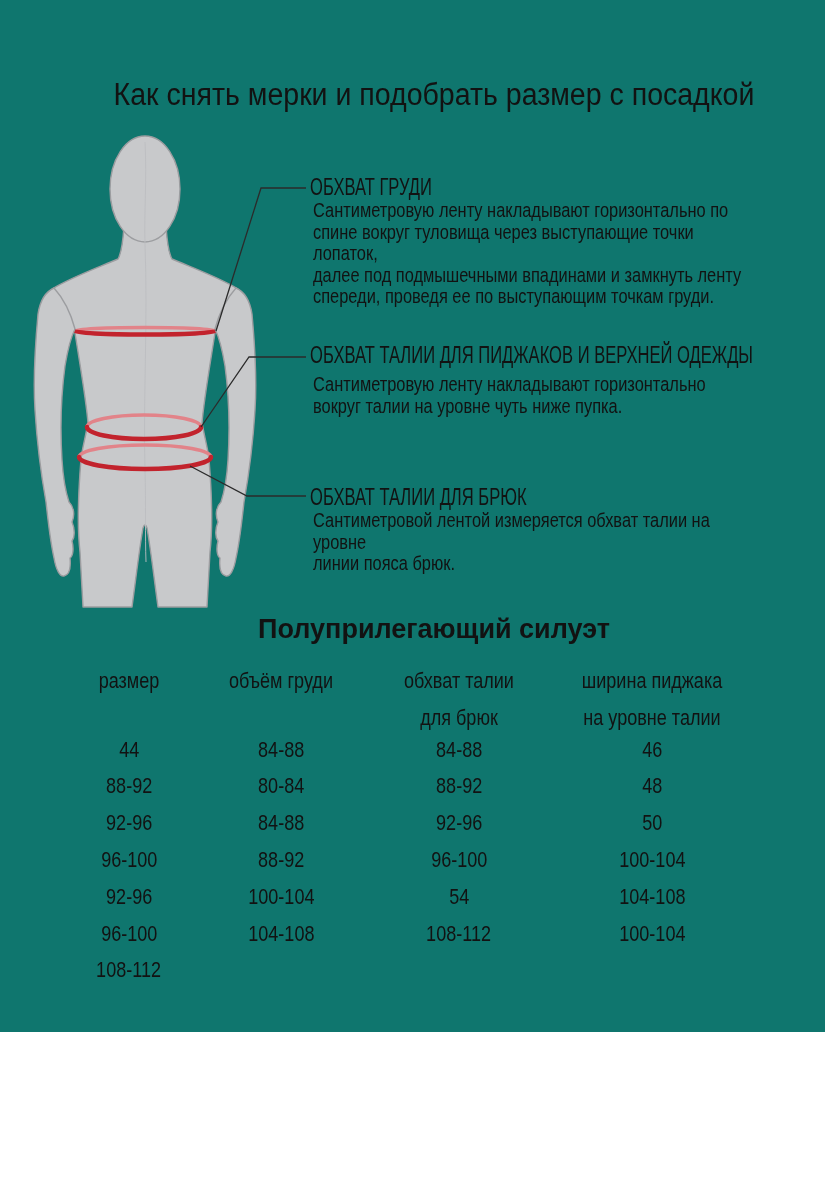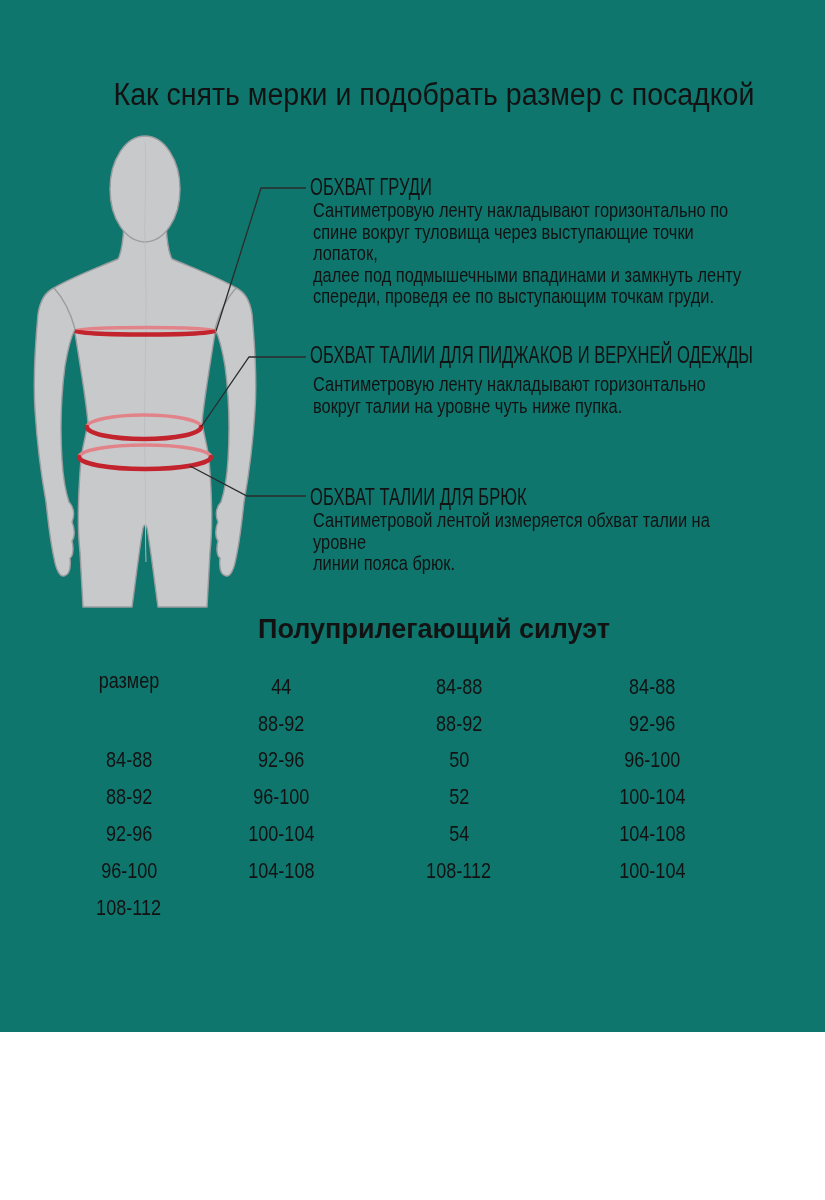--- a/index.html
+++ b/index.html
@@ -33,21 +33,21 @@
     position:absolute; left:0; right:0; top:615px; margin:0;
     text-align:center; font-size:27px; font-weight:700; line-height:29px;
   }
   .size-table {
     position:absolute; left:54px; top:663px;
     display:grid; grid-template-columns:150px 154px 202px 184px;
     grid-auto-rows:36.8px; font-size:22px;
   }
   .size-table .th { grid-row:1 / 3; align-self:start; text-align:center; line-height:36.8px; }
   .size-table .th span { display:block; transform:scaleX(.82); white-space:pre-line; }
-  .size-table .td { display:flex; align-items:flex-end; justify-content:center; }
+  .size-table .td { display:flex; align-items:flex-start; justify-content:center; }
   .size-table .td span { display:block; transform:scaleX(.82); white-space:nowrap; }
 </style>
 </head>
 <body>
 
 <div class="page">
 
   <h1 class="title">Как снять мерки и подобрать размер с посадкой</h1>
 
   <svg class="figure" viewBox="0 120 320 500" aria-hidden="true">
@@ -105,39 +105,59 @@
   <h2 class="m-heading" style="top:485px">ОБХВАТ ТАЛИИ ДЛЯ БРЮК</h2>
   <p class="m-desc" style="top:509px">Сантиметровой лентой измеряется обхват талии на уровне
 линии пояса брюк.</p>
 
   <h2 class="table-heading">Полуприлегающий силуэт</h2>
 
   <div class="size-table">
     <div class="th" style="grid-column:1">
         <span>размер</span>
       </div>
+    <div class="th" style="grid-column:2">
+        <span>объём груди</span>
+      </div>
+    <div class="th" style="grid-column:3">
+        <span>обхват талии
+для брюк</span>
+      </div>
+    <div class="th" style="grid-column:4">
+        <span>ширина пиджака
+на уровне талии</span>
+      </div>
 
     <div class="td">
         <span>44</span>
       </div>
     <div class="td">
         <span>84-88</span>
       </div>
     <div class="td">
         <span>84-88</span>
       </div>
 
     <div class="td">
+        <span>46</span>
+      </div>
+    <div class="td">
         <span>88-92</span>
       </div>
     <div class="td">
+        <span>80-84</span>
+      </div>
+    <div class="td">
         <span>88-92</span>
       </div>
 
     <div class="td">
+        <span>48</span>
+      </div>
+    <div class="td">
         <span>92-96</span>
       </div>
     <div class="td">
         <span>84-88</span>
       </div>
     <div class="td">
         <span>92-96</span>
       </div>
 
     <div class="td">
@@ -147,23 +167,20 @@
         <span>96-100</span>
       </div>
     <div class="td">
         <span>88-92</span>
       </div>
     <div class="td">
         <span>96-100</span>
       </div>
 
     <div class="td">
-        <span>52</span>
-      </div>
-    <div class="td">
         <span>100-104</span>
       </div>
     <div class="td">
         <span>92-96</span>
       </div>
     <div class="td">
         <span>100-104</span>
       </div>
 
     <div class="td">

